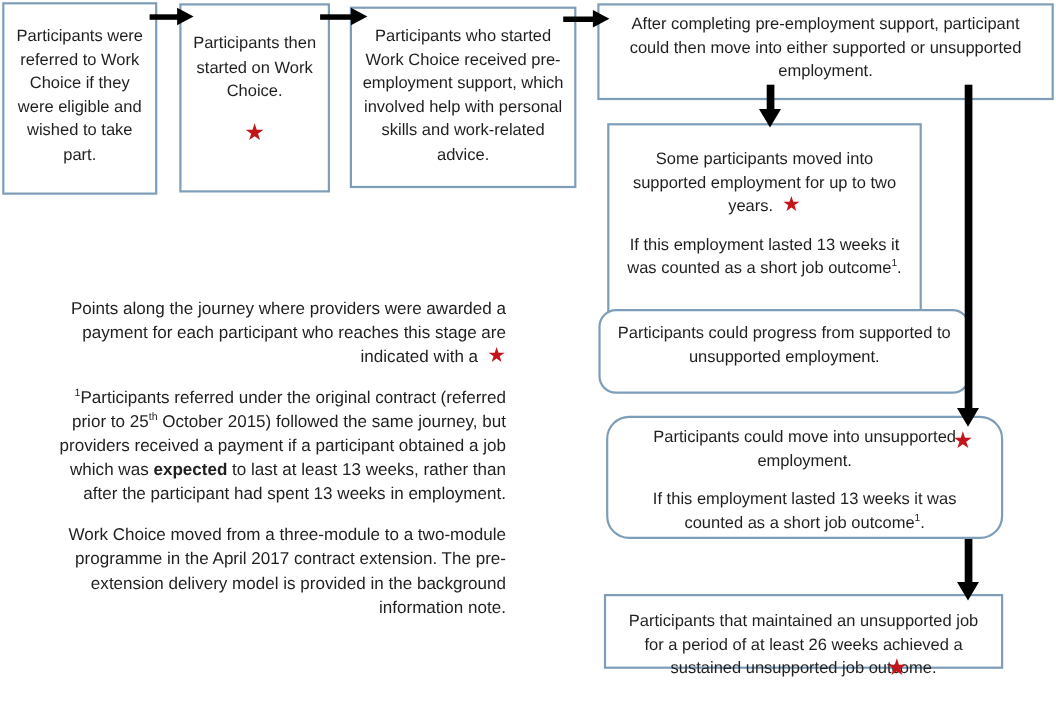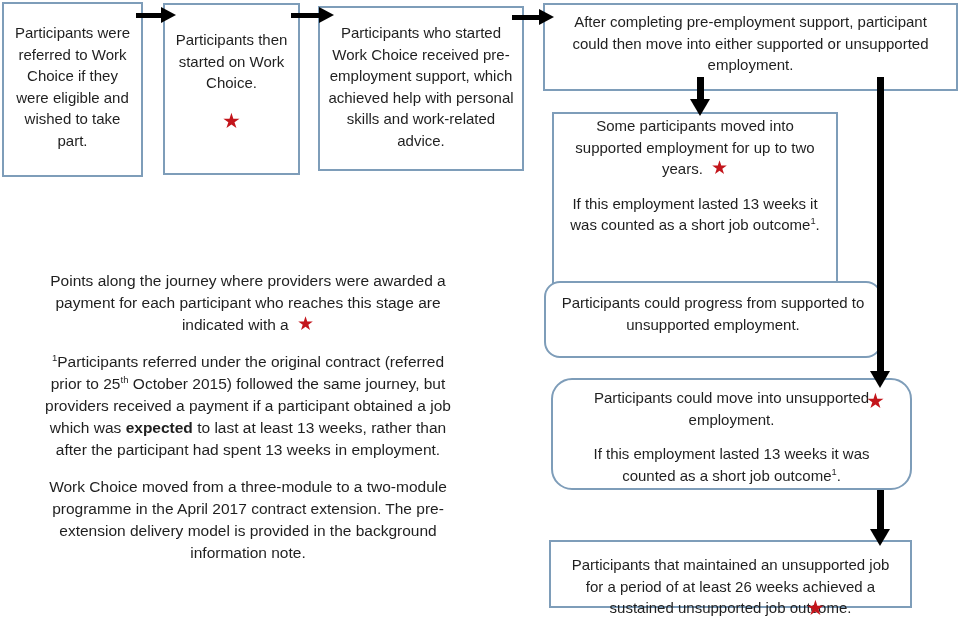--- a/index.html
+++ b/index.html
@@ -14,33 +14,33 @@
   }
   .rounded{border-radius:16px;}
   .box p{margin:0;}
   .b{font-weight:normal;}
   .bi{font-weight:bold;}
   .sup{vertical-align:super;font-size:0.62em;line-height:0;}
   .star{color:#c3151b;font-size:19px;padding-left:4px;line-height:0;}
   .star-block{display:block;color:#c3151b;font-size:21px;line-height:1;margin-top:16px;}
   .star-abs{position:absolute;color:#c3151b;font-size:21px;line-height:1;z-index:6;}
   
-  .notes{position:absolute;left:36px;top:270px;width:424px;font-size:15.5px;line-height:22px;text-align:center;}
+  .notes{position:absolute;left:36px;top:270px;width:424px;font-size:15.5px;line-height:22px;text-align:right;}
   .notes p{margin:0 0 15px 0;}
   
   .shaft-h{position:absolute;height:5px;background:#000;z-index:5;}
   .head-right{position:absolute;width:0;height:0;border-left:15px solid #000;border-top:8px solid transparent;border-bottom:8px solid transparent;z-index:5;}
   .shaft-v{position:absolute;width:7px;background:#000;z-index:5;}
   .head-down{position:absolute;width:0;height:0;border-top:17px solid #000;border-left:10px solid transparent;border-right:10px solid transparent;z-index:5;}
   
   #box-referred{left:2px;top:2px;width:141px;height:175px;padding:18px 8px;}
   #box-started{left:163px;top:3px;width:137px;height:172px;padding:24px 6px;}
   #box-pre{left:318px;top:6px;width:206px;height:165px;padding:14px 8px;}
   #box-after{left:543px;top:3px;width:415px;height:88px;padding:6px 20px;}
-  #box-supported{left:552px;top:112px;width:286px;height:185px;padding:1px 10px;}
+  #box-supported{left:552px;top:112px;width:286px;height:185px;padding:20px 10px;}
   #box-supported .p2{margin-top:13px;}
   #box-progress{left:544px;top:281px;width:338px;height:77px;padding:9px 14px;}
   #box-unsupported{left:551px;top:378px;width:361px;height:112px;padding:7px 12px;border-radius:21px;}
   #box-unsupported .p2{margin-top:13px;}
   #box-sustained{left:549px;top:540px;width:363px;height:68px;padding:12px 12px;text-align:center;}
 </style>
 </head>
 <body>
 
 <div class="canvas">
@@ -48,21 +48,21 @@
   <div class="box" id="box-referred">
     <p><span>Participants were </span><span class="b">referred</span><span> to Work Choice if they were eligible and wished to take part.</span></p>
   </div>
 
   <div class="box" id="box-started">
     <p><span>Participants then </span><span class="b">started</span><span> on Work Choice.</span></p>
     <span class="star-block">★</span>
   </div>
 
   <div class="box" id="box-pre">
-    <p><span>Participants who started Work Choice received </span><span class="b">pre-employment support</span><span>, which achieved help with personal skills and work-related advice.</span></p>
+    <p><span>Participants who started Work Choice received </span><span class="b">pre-employment support</span><span>, which involved help with personal skills and work-related advice.</span></p>
   </div>
 
   <div class="box" id="box-after">
     <p><span>After completing pre-employment support, participant could then move into either supported or unsupported employment.</span></p>
   </div>
 
   <div class="box" id="box-supported">
     <p class="p1"><span>Some participants moved into </span><span class="b">supported employment</span><span> for up to two years. </span><span class="star">★</span></p>
     <p class="p2"><span>If this employment lasted 13 weeks it was counted as a short job outcome</span><span class="sup">1</span><span>.</span></p>
   </div>

